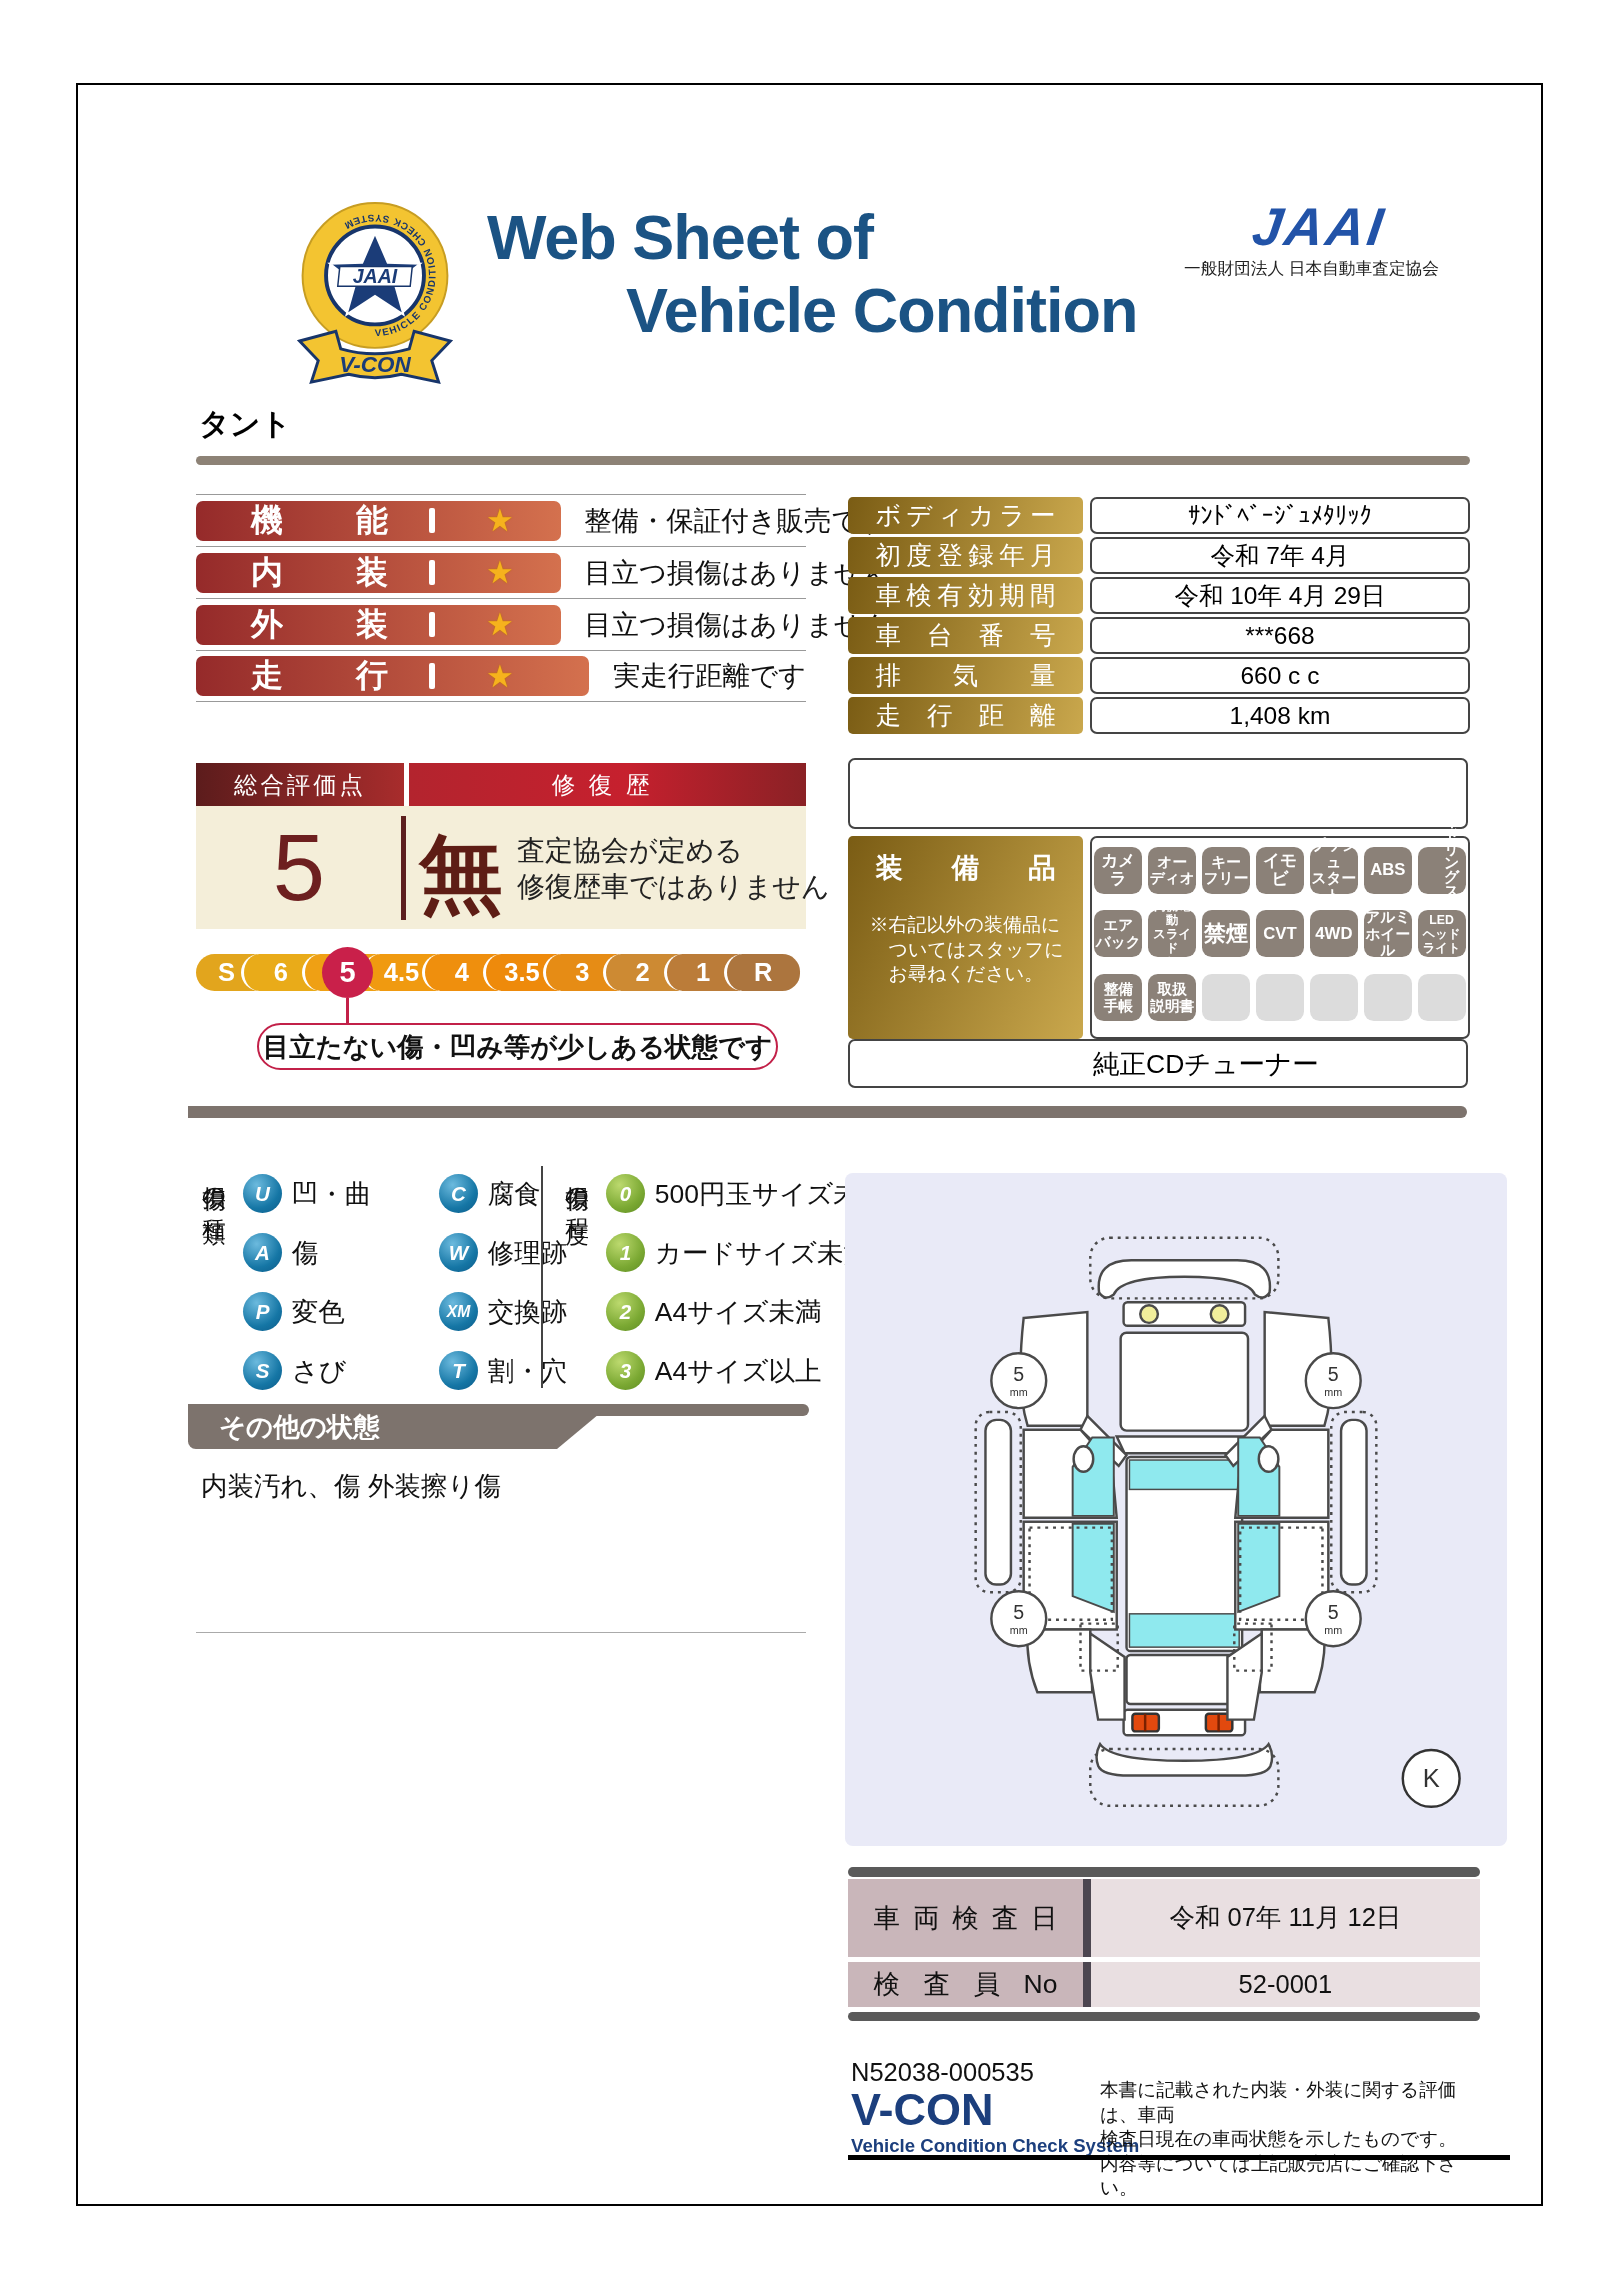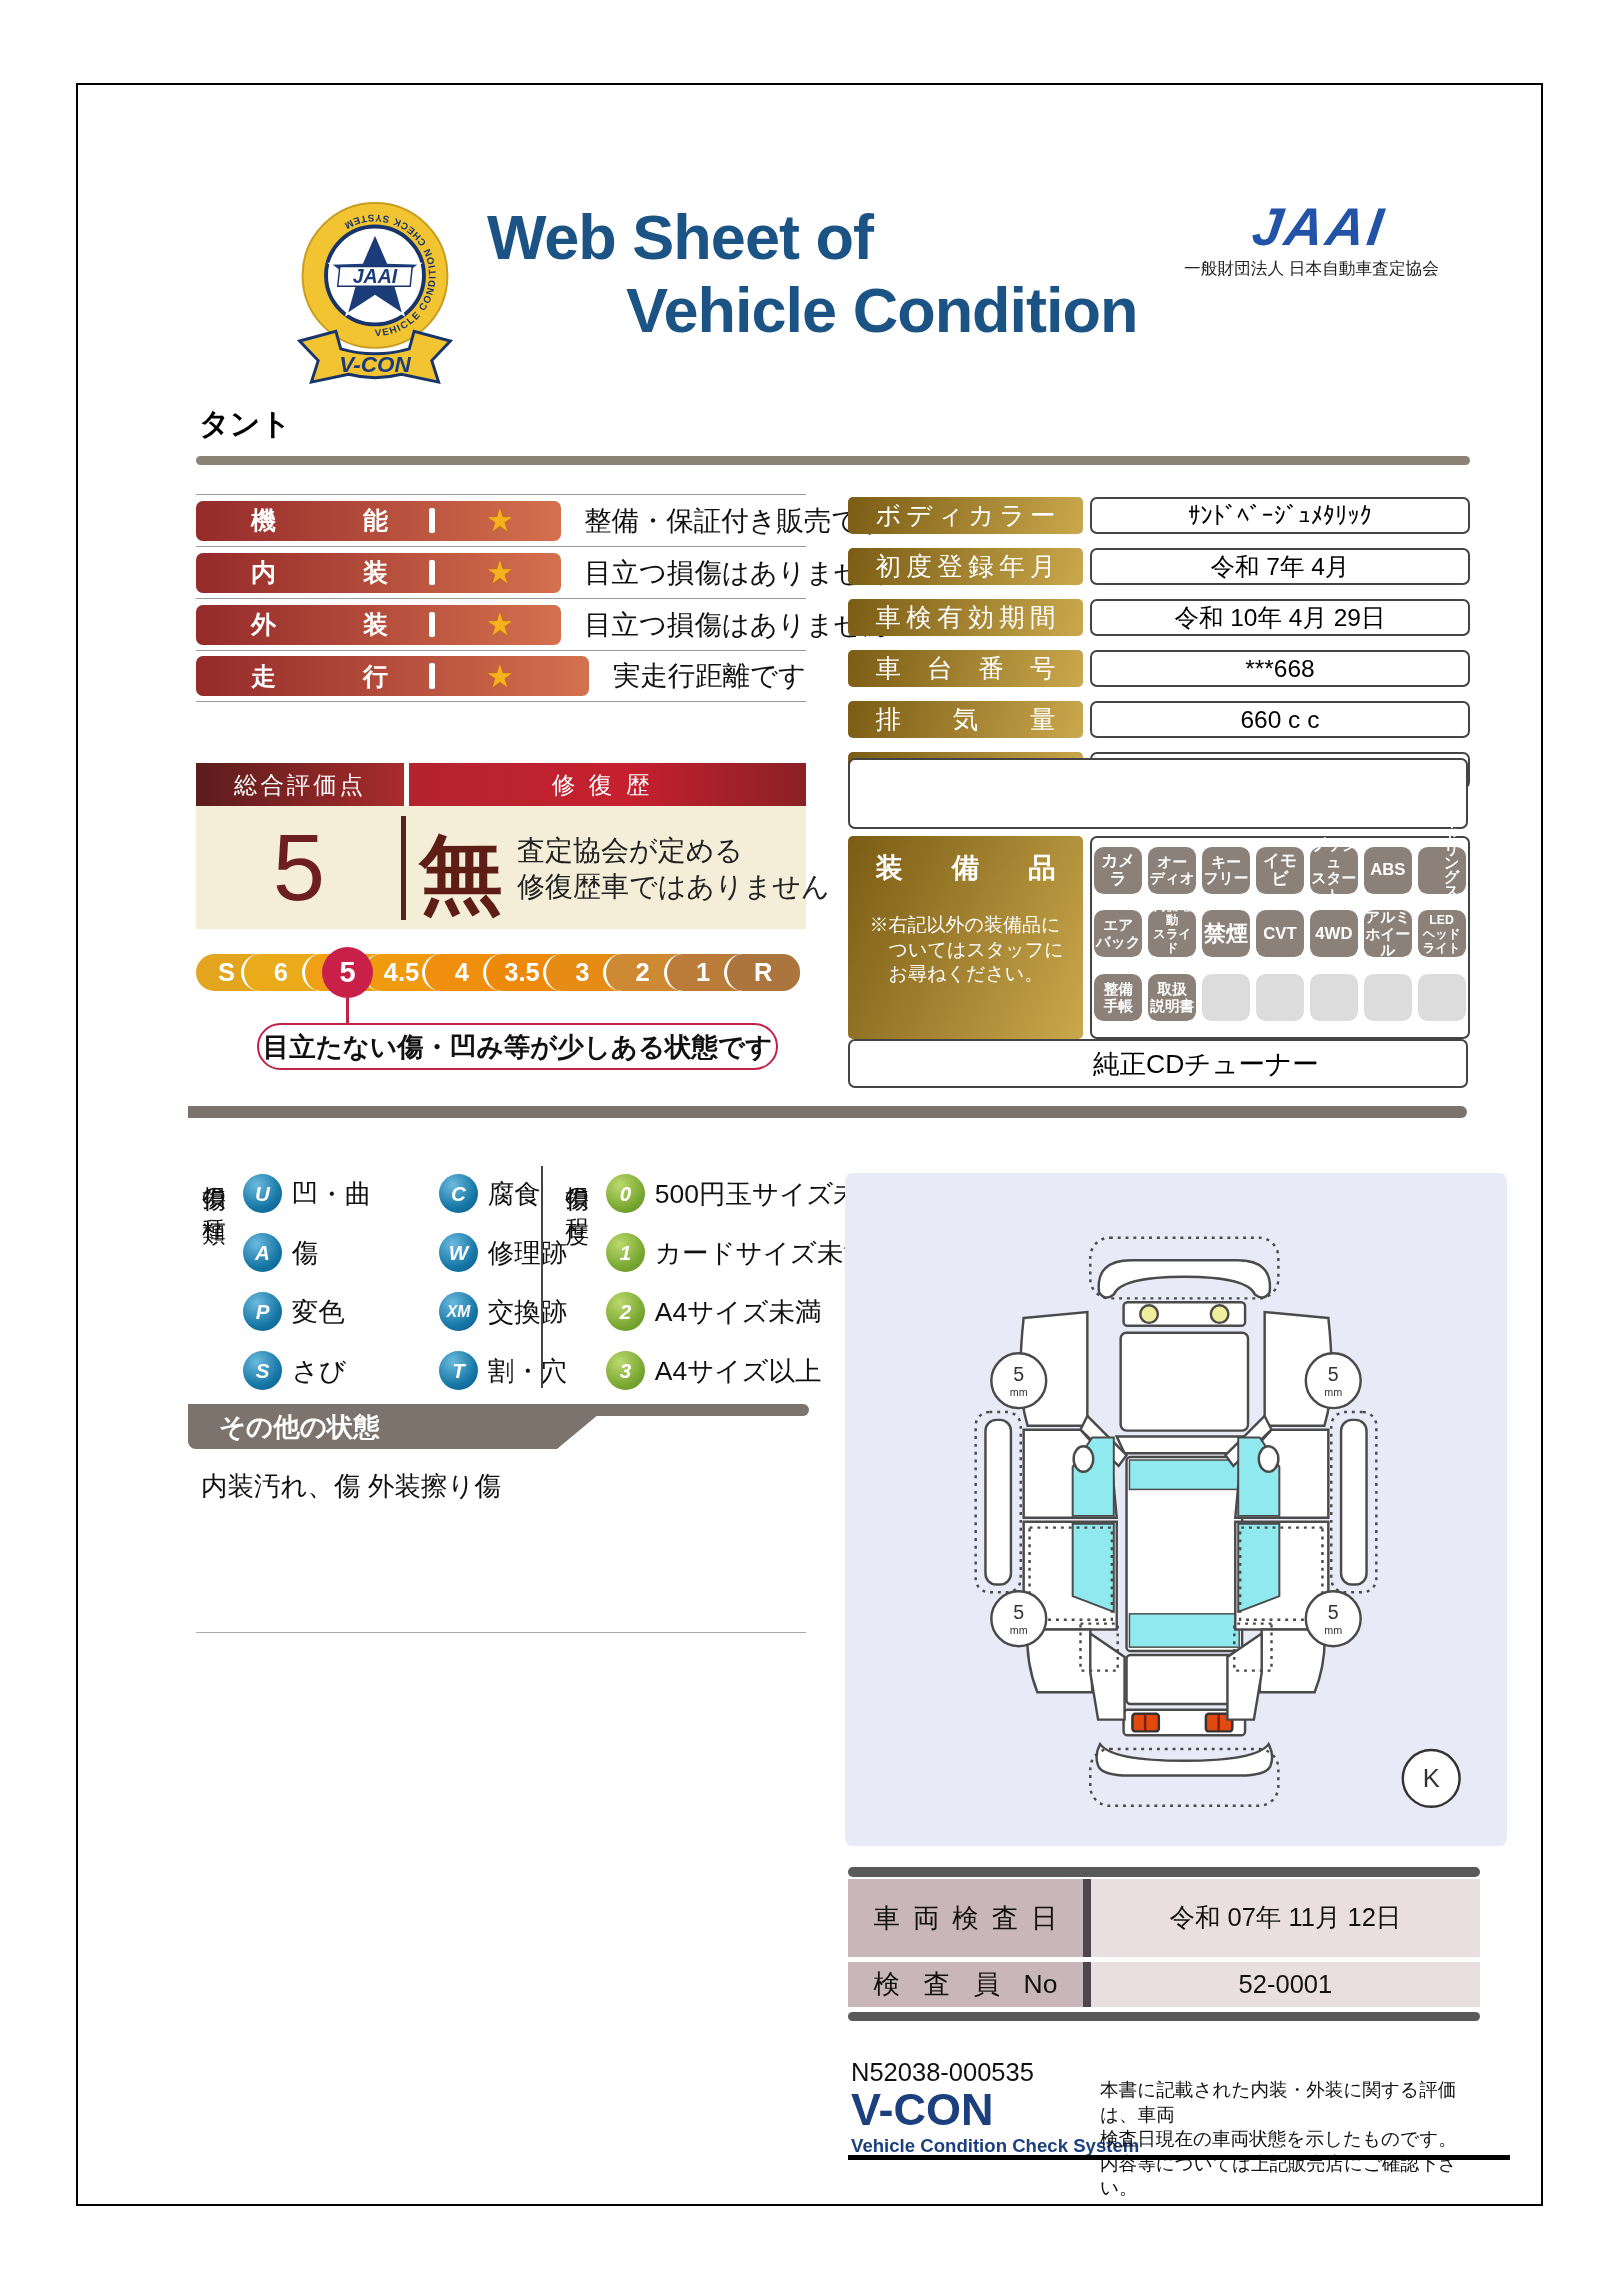--- a/index.html
+++ b/index.html
@@ -15,21 +15,21 @@
   .jaai-sub { position:absolute; left:1184px; top:257px; color:#222; font-size:16.7px; white-space:nowrap; }
 
   .car-name { position:absolute; left:199px; top:404px; font-size:30px; font-weight:bold; color:#000; }
   .top-rule { position:absolute; left:196px; top:456px; width:1274px; height:8.8px; background:#8d8276; border-radius:4.9px; }
 
   
   .ratings { position:absolute; left:196px; top:494px; width:610px; }
   .rating-row { height:52px; border-top:1px solid #999; display:flex; align-items:center; }
   .rating-row:last-child { border-bottom:1px solid #999; }
   .rating-bar { width:490px; height:40px; border-radius:6.9px; background:linear-gradient(90deg,#952a2a,#d4714e); display:flex; align-items:center; padding:0 47px 0 55px; }
-  .rating-label { width:137px; color:#fff; font-size:25px; font-weight:bold; text-align:justify; text-align-last:justify; }
+  .rating-label { width:137px; color:#fff; font-size:32px; font-weight:bold; text-align:justify; text-align-last:justify; }
   .rating-divider { width:5.9px; height:25.5px; background:#fff; margin-left:41px; border-radius:2px; }
   .rating-star { margin-left:51px; font-size:31px; color:#f6b21d; text-shadow:0 0 2px #b97700; }
   .rating-desc { margin-left:23.5px; font-size:27.4px; color:#111; white-space:nowrap; }
 
   
   .ov-header { position:absolute; left:196px; top:763px; width:610px; height:43px; display:flex; }
   .ov-h-left { width:208px; background:linear-gradient(90deg,#5c1c1c,#a82c2c); color:#fff; font-size:23.5px; display:flex; align-items:center; justify-content:center; letter-spacing:2.9px; }
   .ov-h-gap { width:4.9px; background:#fff; }
   .ov-h-right { flex:1; background:linear-gradient(90deg,#b3242e,#c6202e 55%,#8a2125); color:#fff; font-size:23.5px; display:flex; align-items:center; justify-content:center; letter-spacing:13.7px; }
   .ov-body { position:absolute; left:196px; top:806px; width:610px; height:123px; background:#f4eed9; }
@@ -43,21 +43,21 @@
   .pill { position:relative; width:76px; height:37px; display:flex; align-items:center; justify-content:center; color:#fff; font-size:25.5px; font-weight:bold; }
   .pill:first-child { width:61px; border-radius:18.6px 0 0 18.6px; }
   .pill:not(:first-child) { margin-left:-15.7px; border-radius:19.6px 0 0 19.6px; border-left:3.9px solid #fff; }
   .pill:last-child { border-radius:19.6px 18.6px 18.6px 19.6px; }
   .sel-circle { position:absolute; left:322px; top:947px; width:51px; height:51px; background:#c9204a; border-radius:50%; color:#fff; font-size:29px; font-weight:bold; display:flex; align-items:center; justify-content:center; z-index:30; }
   .sel-line { position:absolute; left:346px; top:998px; width:2.9px; height:27.4px; background:#c22048; z-index:29; }
   .callout { position:absolute; left:257px; top:1023px; width:521px; height:47px; border:2.9px solid #c22048; border-radius:25.5px; background:#fff; display:flex; align-items:center; justify-content:center; font-size:26.5px; font-weight:bold; color:#111; }
 
   
   .details { position:absolute; left:848px; top:497px; width:622px; }
-  .d-row { display:flex; height:37px; margin-bottom:14px;border-radius:13px; }
+  .d-row { display:flex; height:37px; margin-bottom:3px;border-radius:13px; }
   .d-label { width:235px; background:linear-gradient(105deg,#7a5c14,#caa84d); border-radius:4.9px; color:#fff; font-size:25.5px; display:flex; align-items:center; }
   .d-label span { width:100%; padding:0 27.4px; text-align:justify; text-align-last:justify; }
   .d-value { flex:1; margin-left:6.9px; border:2px solid #444; border-radius:6.9px; background:#fff; display:flex; align-items:center; justify-content:center; font-size:24.5px; color:#000; }
   .empty-box { position:absolute; left:848px; top:758px; width:620px; height:71px; border:2px solid #444; border-radius:6.9px; background:#fff; }
 
   
   .equip-label { position:absolute; left:848px; top:836px; width:235px; height:203px; background:linear-gradient(115deg,#7a5c14,#caa84d); border-radius:4.9px; color:#fff; padding:13.7px 21.6px; }
   .equip-title { font-size:27.4px; font-weight:bold; text-align:justify; text-align-last:justify; padding:0 5.9px; }
   .equip-note { margin-top:27.4px; font-size:19px; line-height:24.5px; white-space:pre; }
   .badges { position:absolute; left:1090px; top:836px; width:380px; height:203px; border:2px solid #444; border-radius:6.9px; background:#fff; padding:8.8px 4.9px; display:grid; grid-template-columns:repeat(7,48px); grid-auto-rows:47px; gap:16.7px 5.9px; justify-content:center; }

